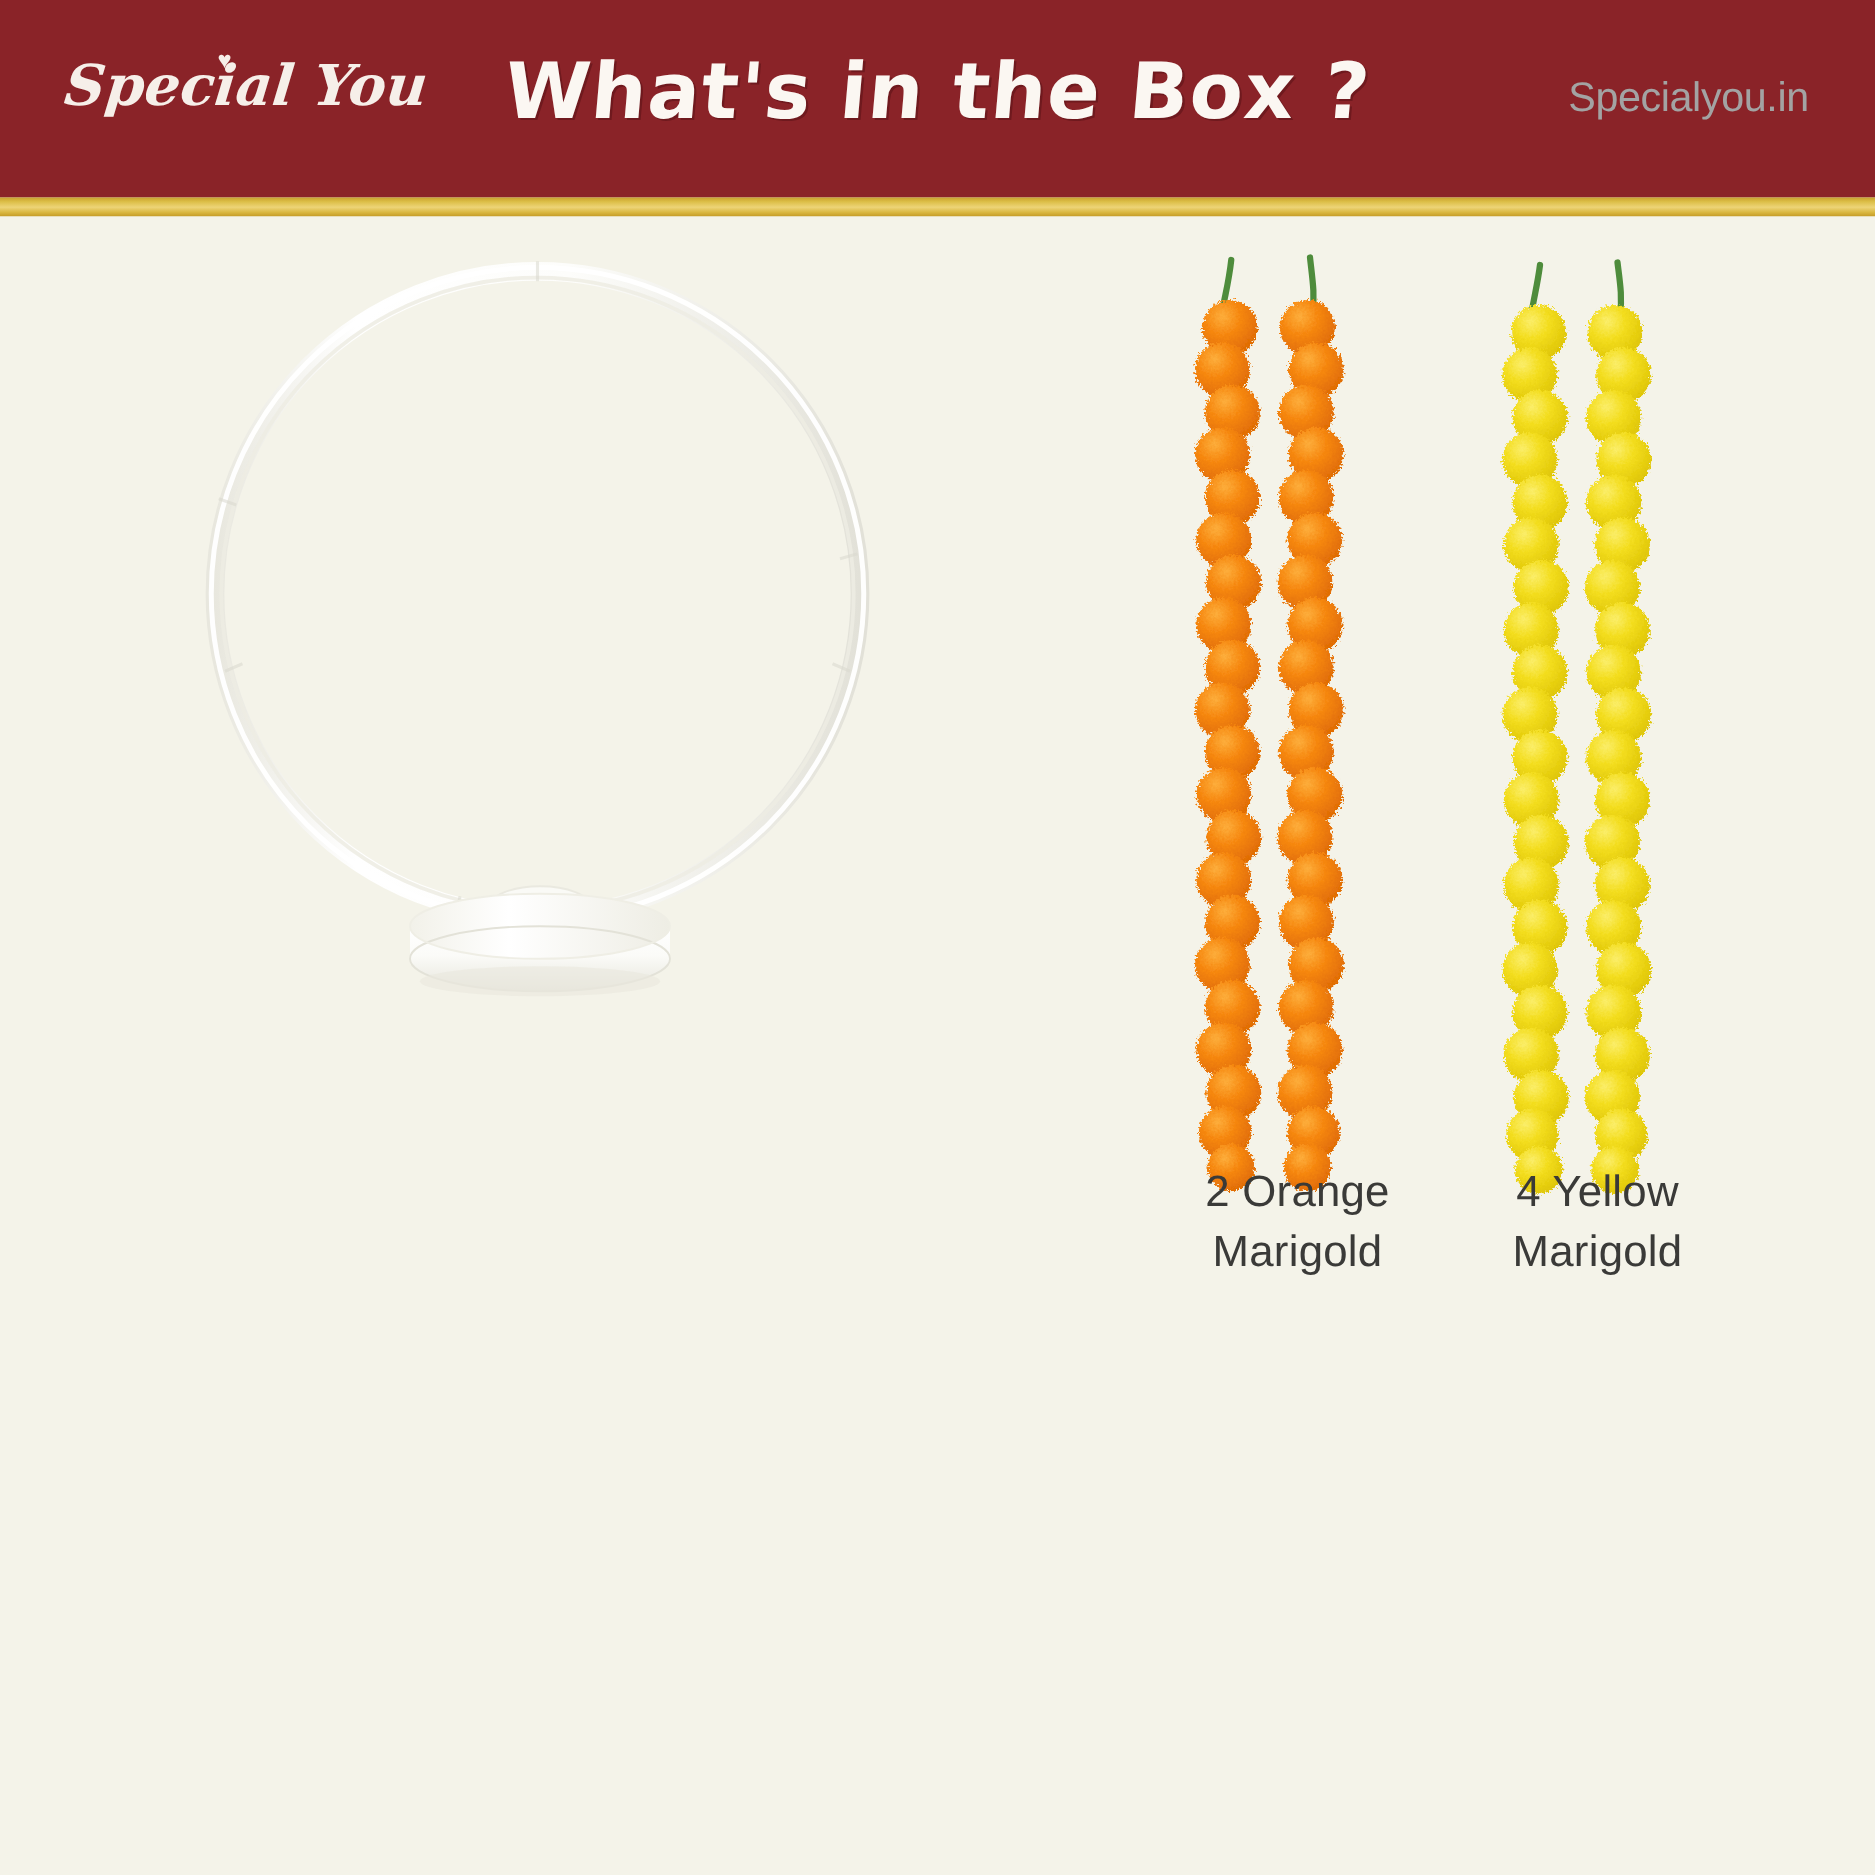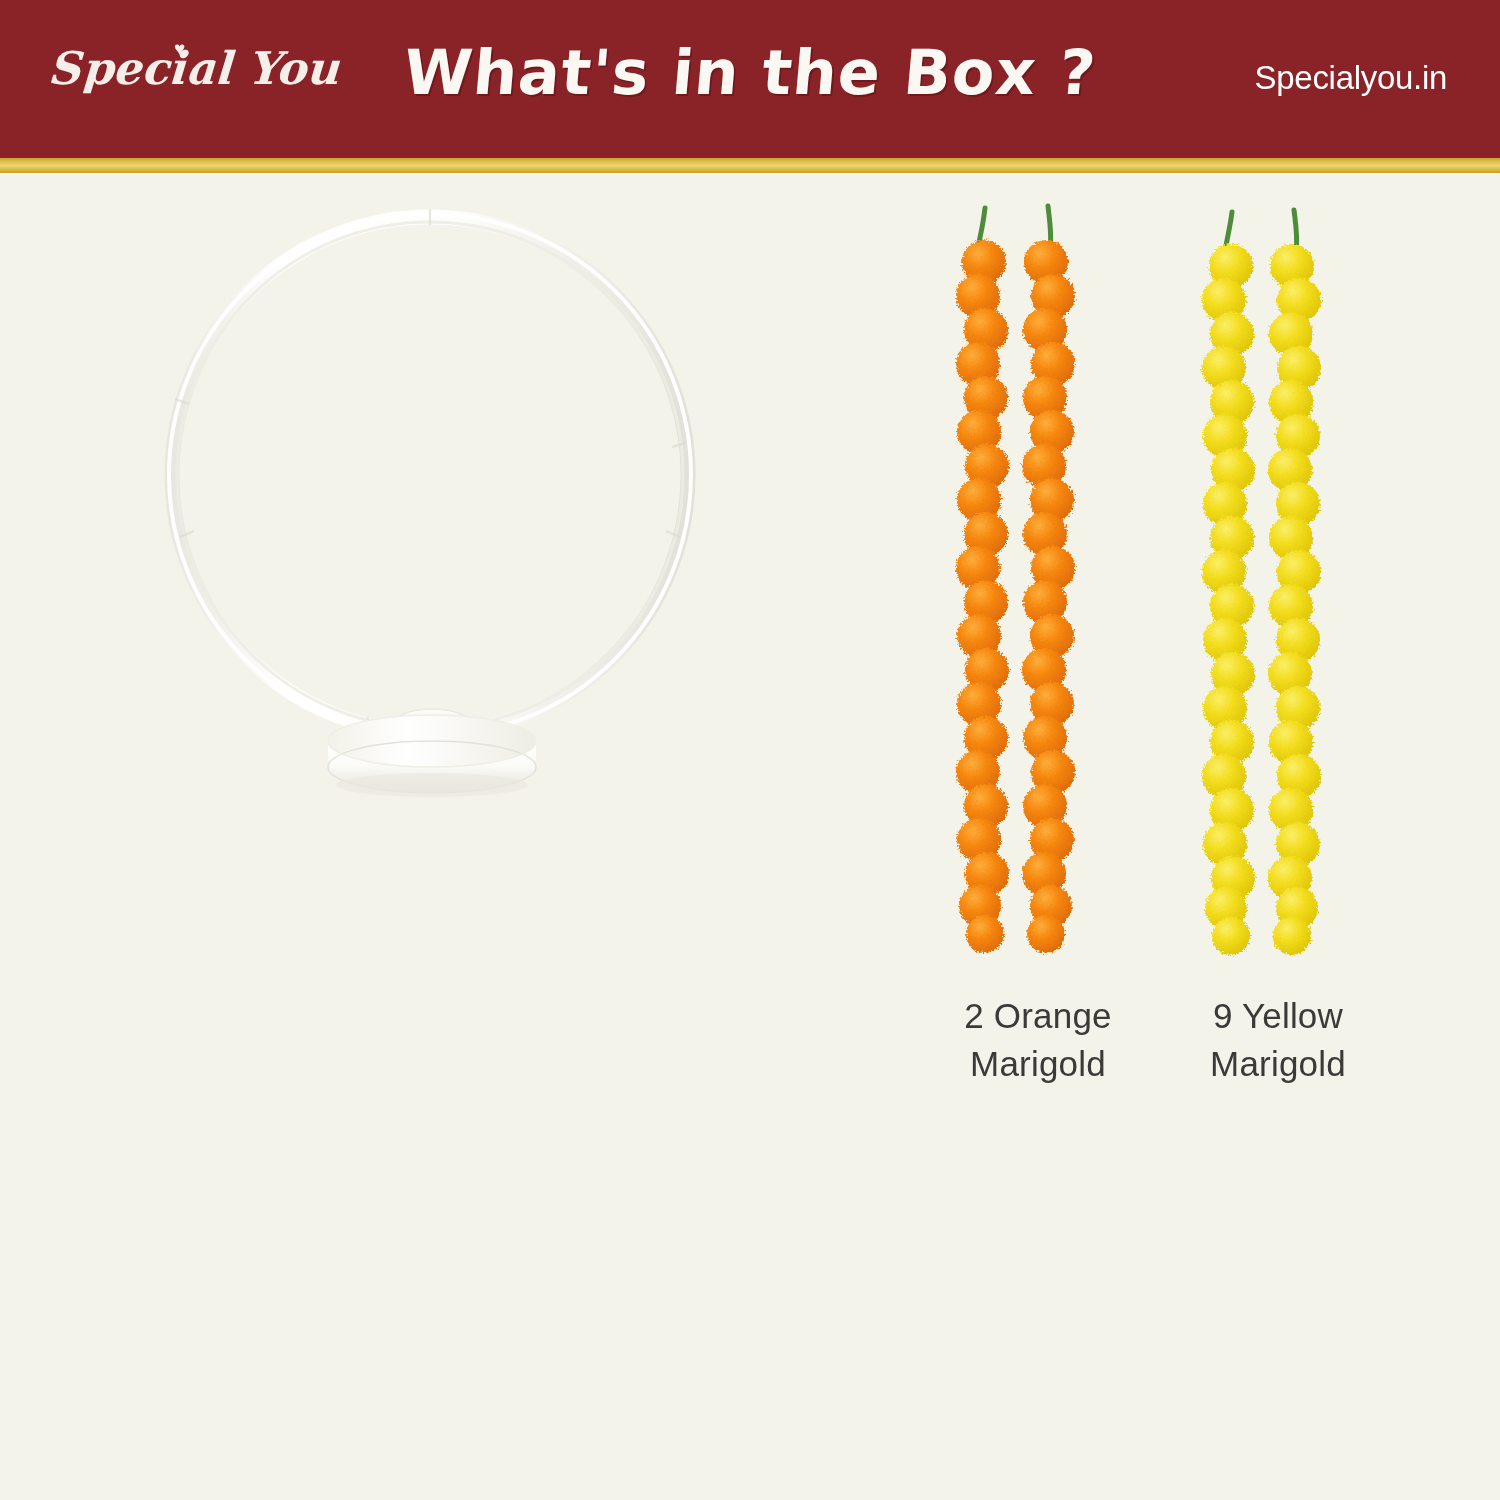--- a/index.html
+++ b/index.html
@@ -92,21 +92,21 @@
   }
 
   #site-url {
     position: absolute;
     right: 53px;
     top: 58px;
     font-family: "Liberation Sans", sans-serif;
     font-weight: normal;
     font-size: 33px;
     line-height: 40px;
-    color: #ffffff;
+    color: #a3a3a3;
     letter-spacing: -0.3px;
     white-space: nowrap;
   }
 
   
   #stand-block {
     position: absolute;
     left: 120px;
     top: 185px;
     width: 640px;
@@ -137,21 +137,21 @@
     top: 200px;
     width: 500px;
     height: 900px;
   }
   #garland-svg {
     position: absolute;
     left: 0; top: 0;
   }
   .garland-caption {
     position: absolute;
-    top: 792px;
+    top: 730px;
     text-align: center;
     font-family: "Liberation Sans", sans-serif;
     font-size: 35px;
     line-height: 48px;
     color: #3A3A38;
     letter-spacing: 0.2px;
   }
   #caption-orange { left: 8px;  width: 260px; }
   #caption-yellow { left: 248px; width: 260px; }
   .garland-caption .l2 { display: block; }
@@ -361,18 +361,18 @@
         </g>
       </g>
     </svg>
 
     <div id="caption-orange" class="garland-caption">
       <span>2 Orange</span>
       <span class="l2">Marigold</span>
     </div>
 
     <div id="caption-yellow" class="garland-caption">
-      <span>9 Yellow</span>
+      <span>4 Yellow</span>
       <span class="l2">Marigold</span>
     </div>
   </div>
 
 </div>
 
 </body></html>

